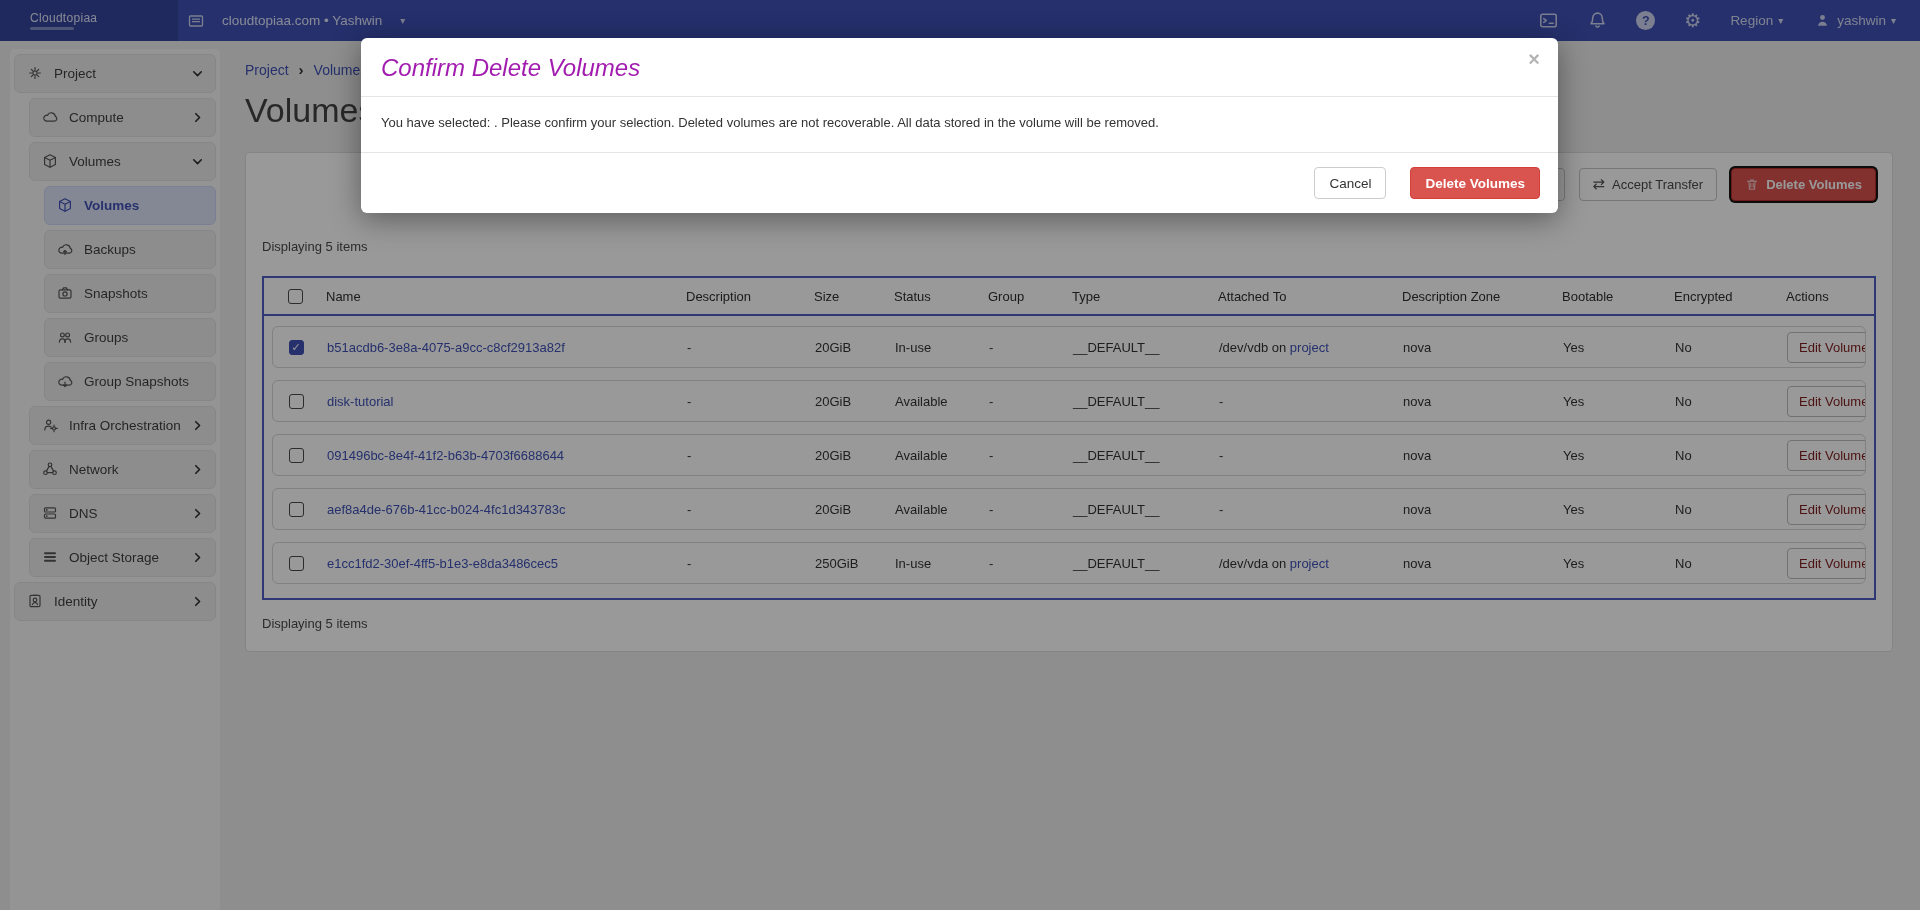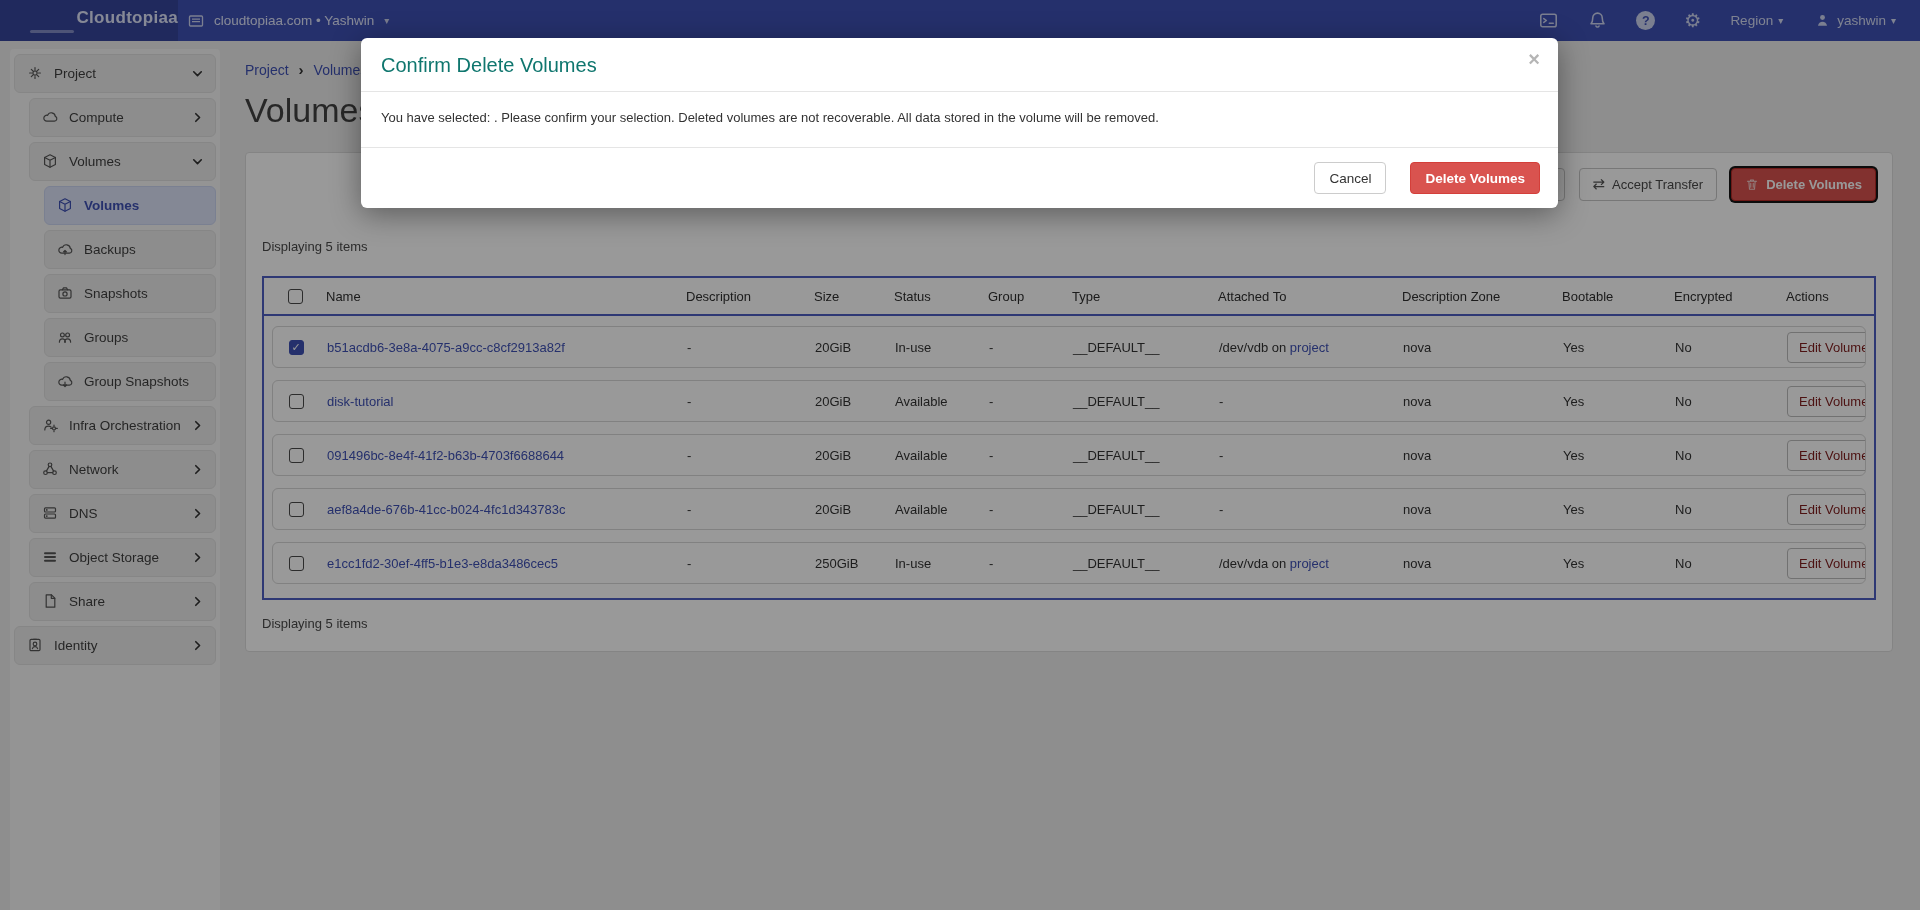--- a/index.html
+++ b/index.html
@@ -14,23 +14,23 @@
   .navbar {
     position:absolute; top:0; left:0; right:0; height:41px;
     background:#3f51b5; z-index:10;
     display:flex; align-items:center;
   }
   .brand-box {
     width:178px; height:41px; background:rgba(0,0,0,0.14);
     display:flex; flex-direction:column; justify-content:center;
     padding-left:30px;
   }
-  .brand-name { color:#dfe4fa; font-size:17px; font-weight:bold; letter-spacing:.3px;text-align:right; }
+  .brand-name { color:#dfe4fa; font-size:12px; font-weight:normal; letter-spacing:.3px; }
   .brand-tag { width:44px; height:3px; margin-top:2px; background:rgba(223,228,250,.45); border-radius:2px; }
-  .nav-context { display:flex; align-items:center; gap:8px; margin-left:8px; color:#dfe4fa; font-size:13.5px; }
+  .nav-context { display:flex; align-items:center; gap:16px; margin-left:8px; color:#dfe4fa; font-size:13.5px; }
   .nav-context .caret { font-size:10px; margin-left:2px; color:#c9cfec; }
   .nav-right { margin-left:auto; display:flex; align-items:center; gap:29px; padding-right:24px; }
   .nav-ico { width:20px; height:20px; color:#cdd4f0; display:flex; align-items:center; justify-content:center; cursor:pointer; }
   .gear-glyph { font-size:19px; color:#cdd4f0; line-height:1; }
   .help-circle {
     width:19px; height:19px; border-radius:50%; background:#cdd4f0;
     color:#3f51b5; font-size:12.5px; font-weight:bold;
     display:flex; align-items:center; justify-content:center;
   }
   .nav-menu { color:#d4daf2; font-size:13.5px; display:flex; align-items:center; gap:5px; cursor:pointer; }
@@ -115,21 +115,21 @@
     border-radius:4px 0 0 4px; font-size:13px; color:#7f1d1d; cursor:pointer;
     font-family:"Liberation Sans", sans-serif;
   }
   
   .backdrop { position:absolute; inset:0; background:rgba(0,0,0,0.40); z-index:20; }
   .modal {
     position:absolute; left:361px; top:38px; width:1197px; z-index:30;
     background:#fff; border-radius:6px; box-shadow:0 6px 30px rgba(0,0,0,.4);
   }
   .modal-header { position:relative; padding:16px 20px 14px 20px; border-bottom:1px solid #e5e5e5; }
-  .modal-title { font-size:20px; color:#0f766e; font-weight:400; }
+  .modal-title { font-size:24px; color:#a21caf; font-weight:400;font-style:italic; }
   .modal-close {
     position:absolute; top:11px; right:18px; color:#b5b5b5;
     font-size:20px; font-weight:bold; cursor:pointer; line-height:1;
   }
   .modal-body { padding:18px 20px 22px 20px; font-size:13px; color:#333; border-bottom:1px solid #e5e5e5; }
   .modal-footer { padding:14px 18px; display:flex; justify-content:flex-end; gap:24px; }
   .m-btn {
     height:32px; padding:0 14px; border-radius:4px; font-size:13.5px; cursor:pointer;
     font-family:"Liberation Sans", sans-serif;
   }
@@ -329,34 +329,20 @@
             <path d="M3 4.2h10M3 8h10M3 11.8h10" stroke-width="2"></path>
           </svg>
         </span>
         <span>Object Storage</span>
         <span class="chev right">
           <svg viewBox="0 0 16 16" width="11" height="11" fill="none" stroke="currentColor" stroke-width="2.4" stroke-linecap="round" stroke-linejoin="round">
             <path d="M5.5 2.5L11 8l-5.5 5.5"></path>
           </svg>
         </span>
       </div>
-      <div class="side-item lvl1">
-        <span class="icon">
-          <svg viewBox="0 0 16 16" width="16" height="16" fill="none" stroke="currentColor" stroke-width="1.2" stroke-linecap="round" stroke-linejoin="round">
-            <path d="M4.2 1.8h5.3l3.3 3.4v9H4.2z"></path>
-            <path d="M9.3 1.8v3.5h3.5"></path>
-          </svg>
-        </span>
-        <span>Share</span>
-        <span class="chev right">
-          <svg viewBox="0 0 16 16" width="11" height="11" fill="none" stroke="currentColor" stroke-width="2.4" stroke-linecap="round" stroke-linejoin="round">
-            <path d="M5.5 2.5L11 8l-5.5 5.5"></path>
-          </svg>
-        </span>
-      </div>
       <div class="side-item lvl0">
         <span class="icon">
           <svg viewBox="0 0 16 16" width="16" height="16" fill="none" stroke="currentColor" stroke-width="1.2" stroke-linecap="round" stroke-linejoin="round">
             <rect x="3" y="2.4" width="10" height="11.2" rx="1.2"></rect>
             <circle cx="8" cy="7" r="1.8"></circle>
             <path d="M5.4 11.6c.4-1.2 1.4-1.9 2.6-1.9s2.2.7 2.6 1.9M6.5 2.4h3"></path>
           </svg>
         </span>
         <span>Identity</span>
         <span class="chev right">

